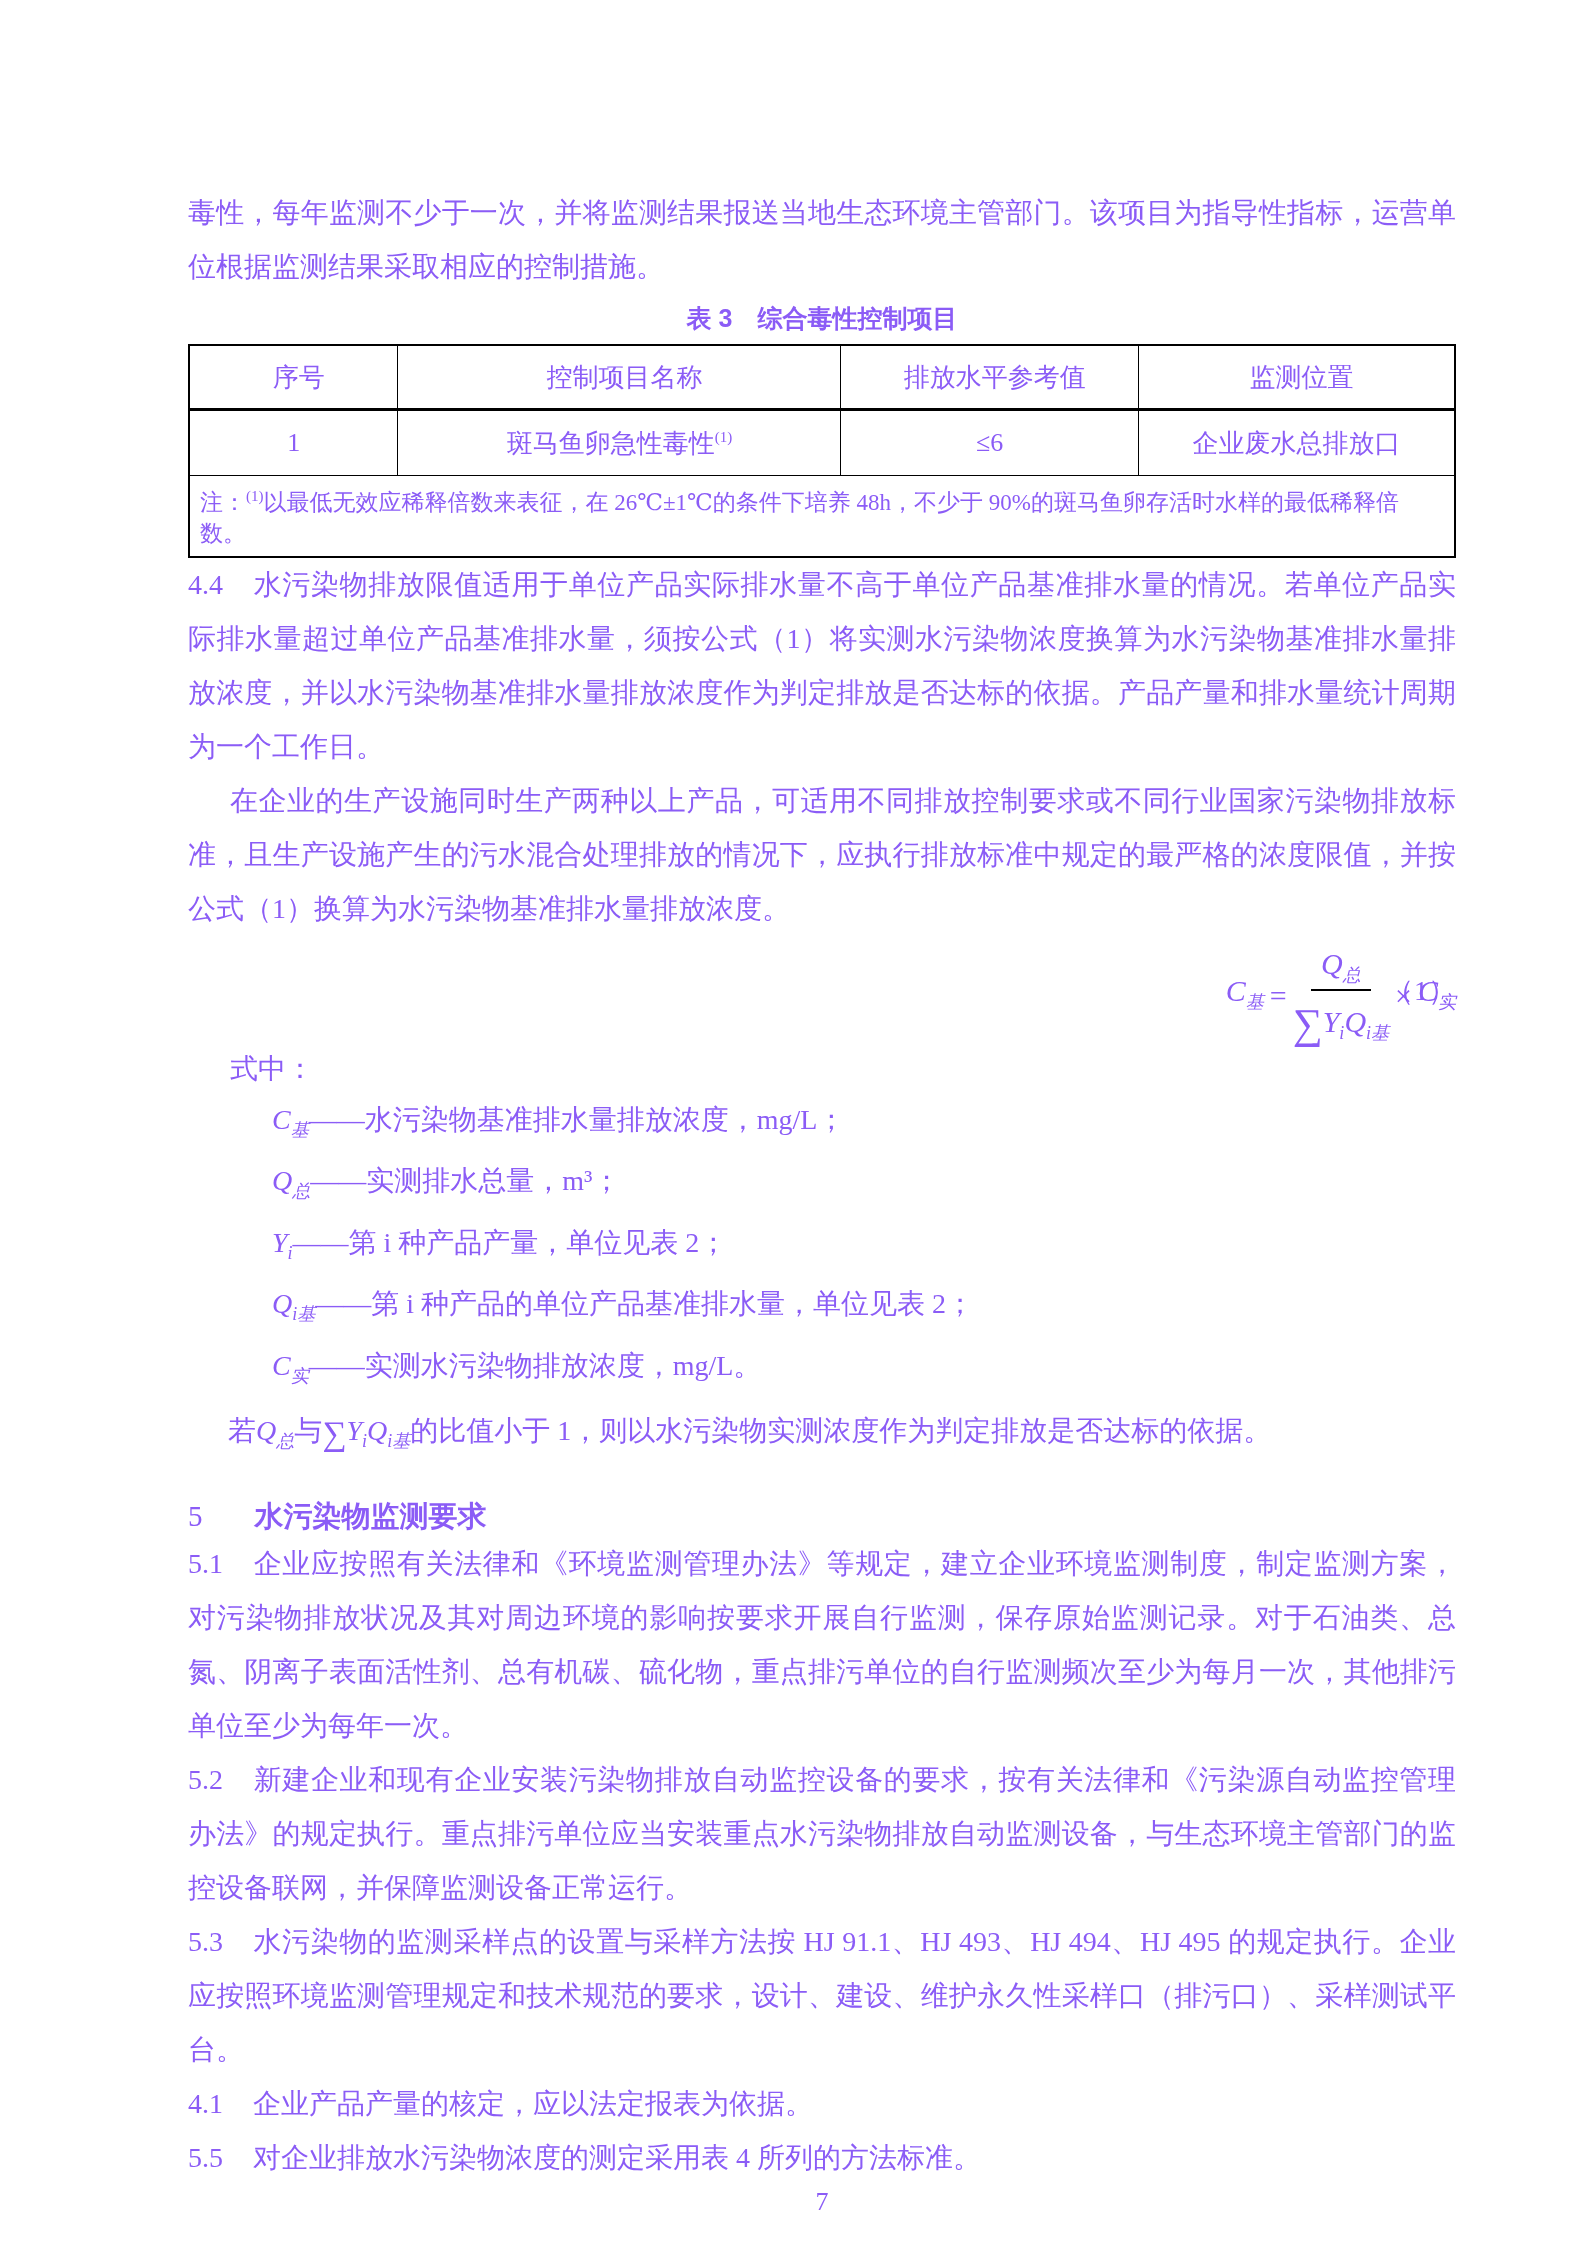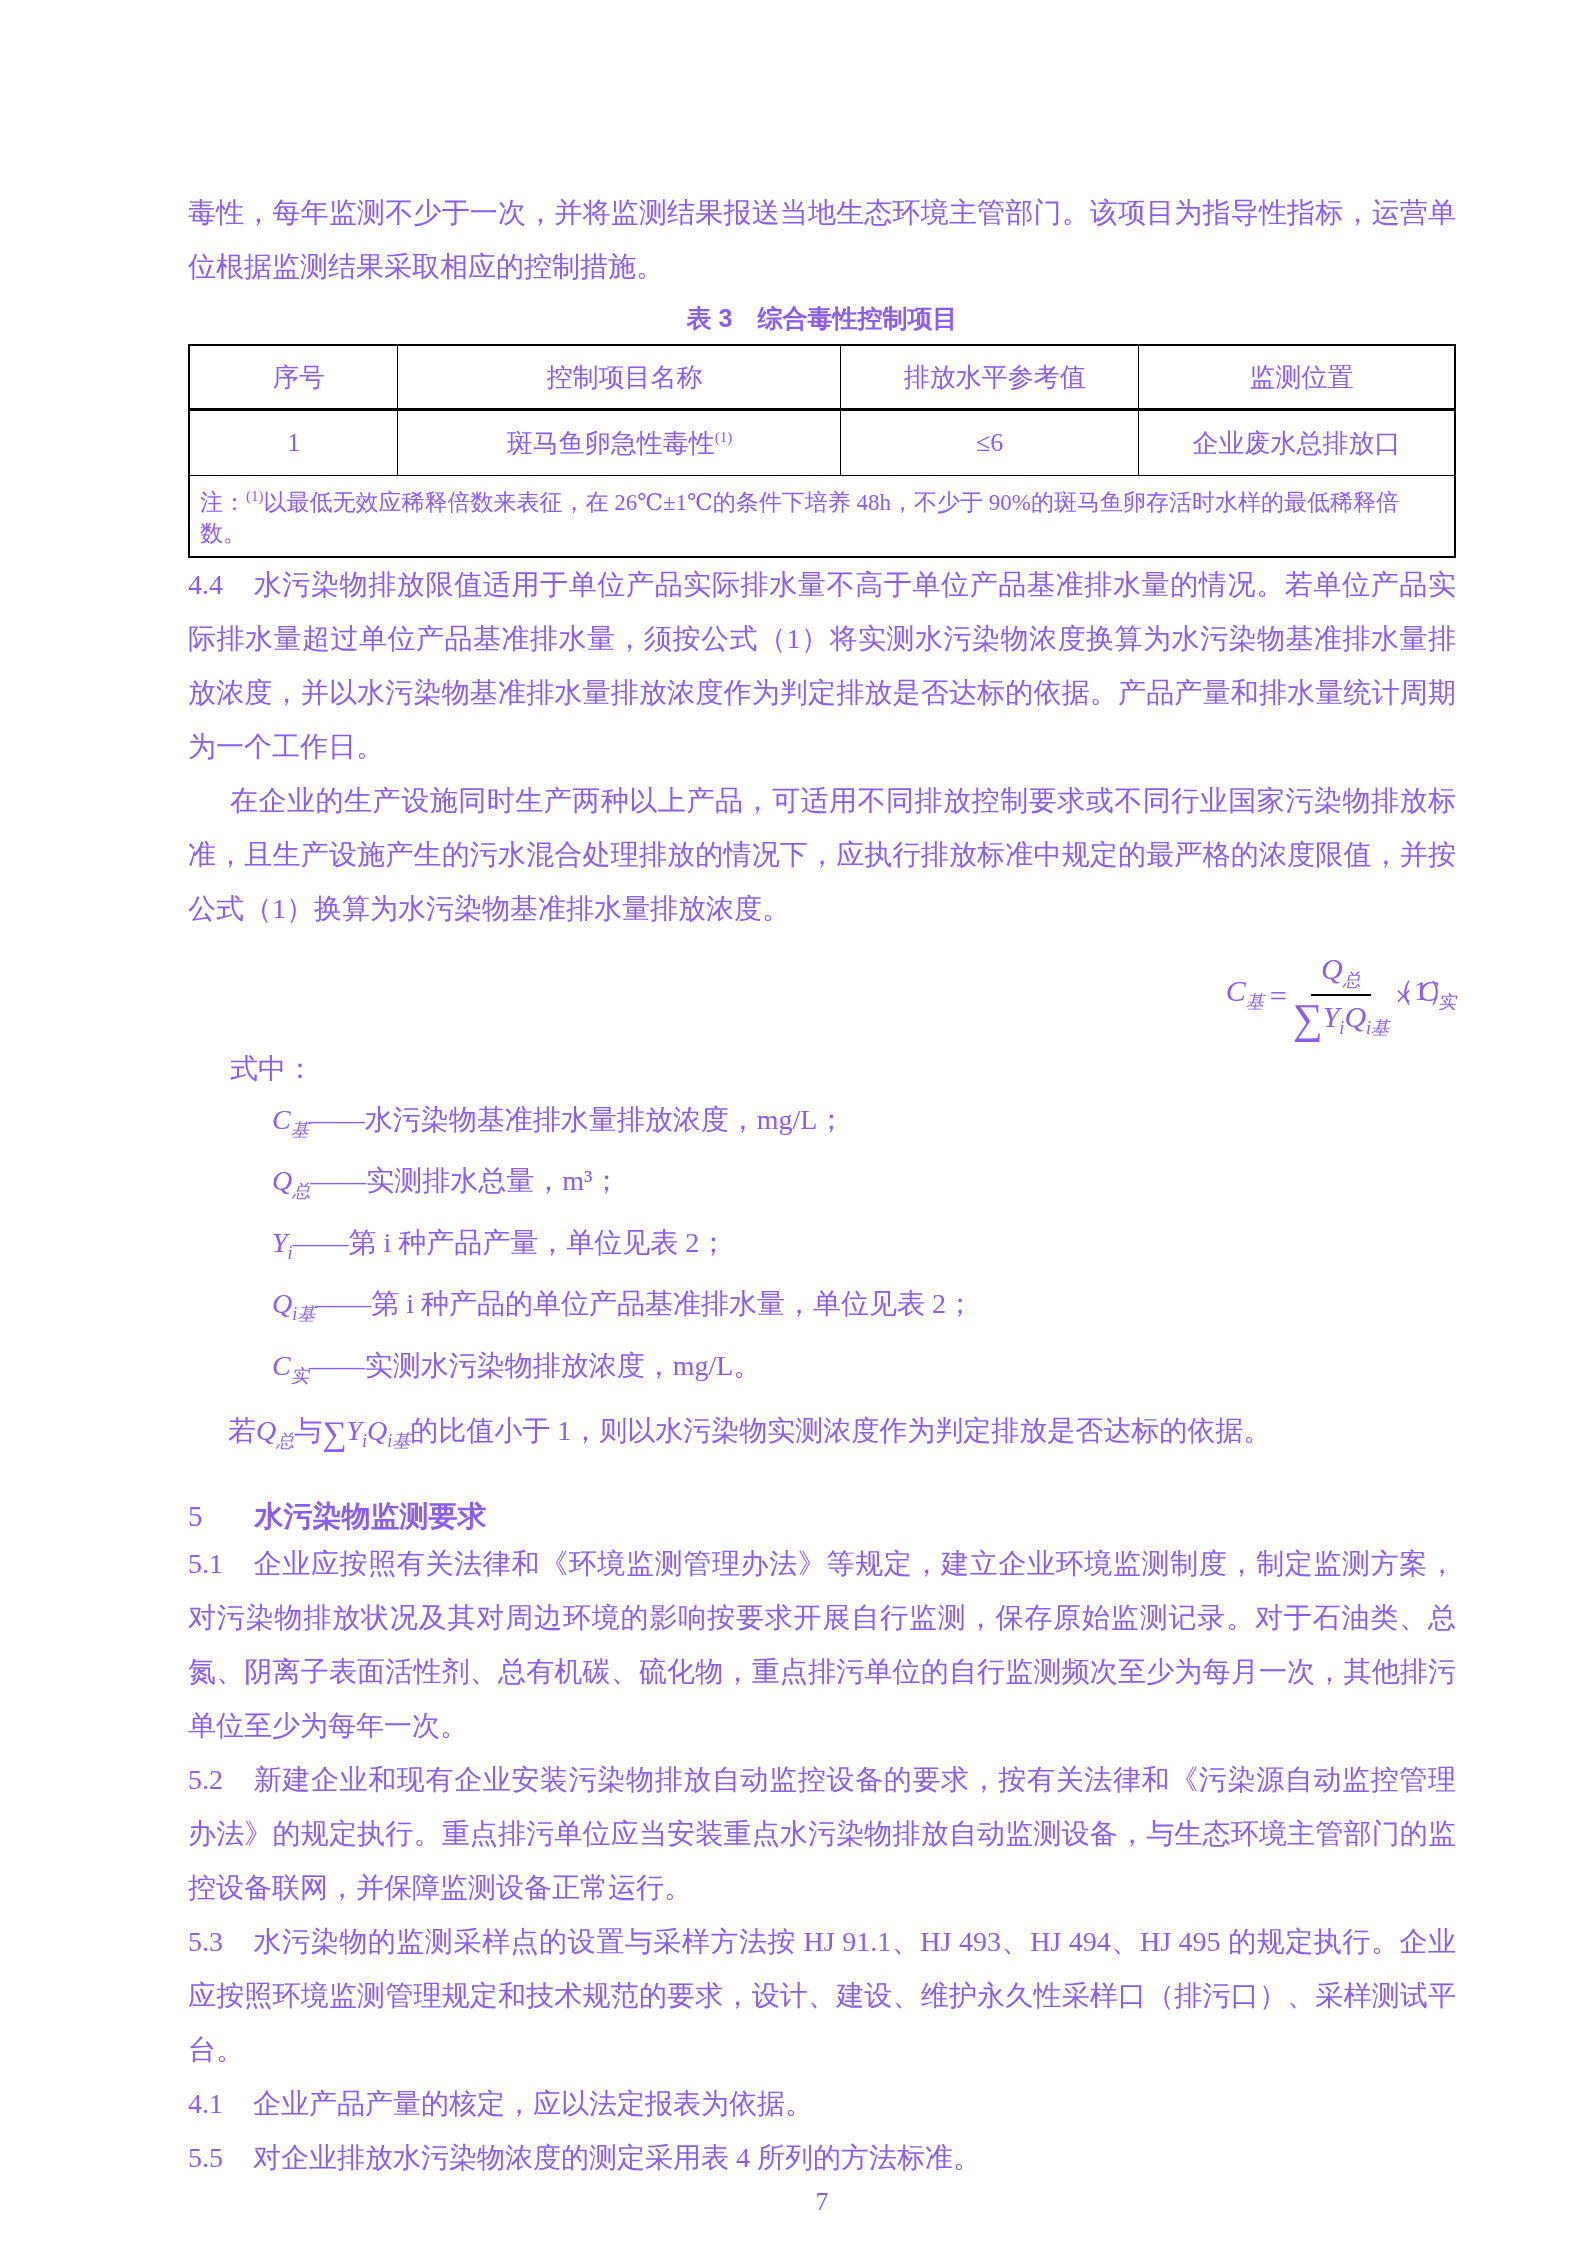--- a/index.html
+++ b/index.html
@@ -92,21 +92,21 @@
   .var { font-style:italic; }
   .eq-op { padding:0 6px; font-style:normal; }
   .frac {
     display:inline-flex;
     flex-direction:column;
     align-items:center;
     vertical-align:middle;
     line-height:1.15;
   }
   .frac .num { padding:0 10px 3px 10px; border-bottom:2px solid #000; }
-  .frac .den { padding-top:2px; white-space:nowrap; }
+  .frac .den { padding-top:12px; white-space:nowrap; }
   .sigma { font-style:normal; font-size:42px; line-height:1; vertical-align:-6px; display:inline-block; }
   .sigma-inline { font-style:normal; font-size:34px; line-height:1; vertical-align:-5px; display:inline-block; }
   .eq-number {
     position:absolute;
     right:0; top:50%;
     transform:translateY(-50%);
     font-size:28px;
   }
 
   

